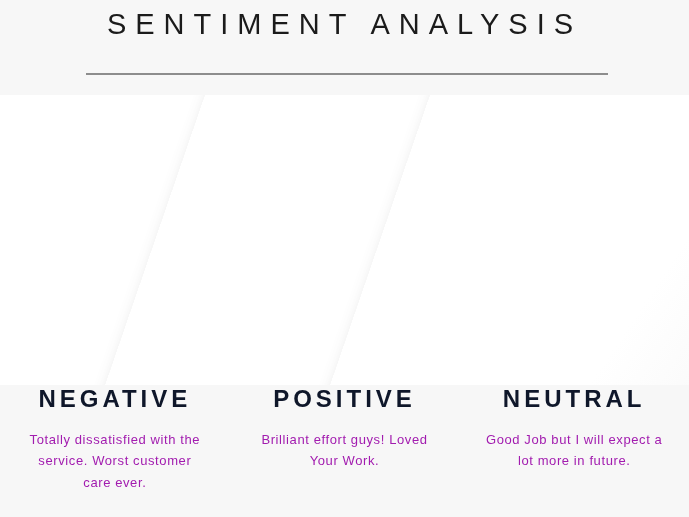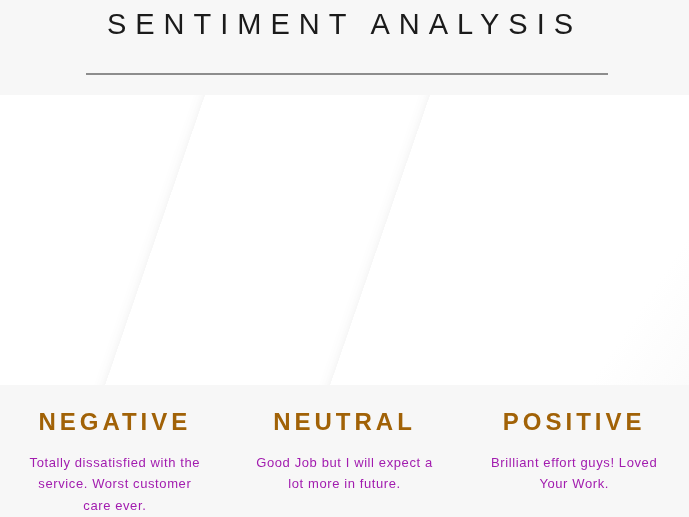--- a/index.html
+++ b/index.html
@@ -153,22 +153,22 @@
   .caption-col {
     flex: 1 1 0;
     text-align: center;
     padding: 0 10px;
     box-sizing: border-box;
   }
   .cat-label {
     font-size: 24px;
     font-weight: bold;
     letter-spacing: 4px;
-    color: #a16207;
-    margin-top: 23px;
+    color: #0f172a;
+    margin-top: 0;
     white-space: nowrap;
   }
   .cat-desc {
     margin-top: 16px;
     font-size: 13px;
     line-height: 1.65;
     letter-spacing: 0.6px;
     color: #a21caf;
     padding: 0 16px;
   }
@@ -237,24 +237,24 @@
   </div>
 
   <div class="captions">
 
     <div class="caption-col">
       <div class="cat-label">NEGATIVE</div>
       <div class="cat-desc">Totally dissatisfied with the service. Worst customer care ever.</div>
     </div>
 
     <div class="caption-col">
+      <div class="cat-label">POSITIVE</div>
+      <div class="cat-desc">Brilliant effort guys! Loved Your Work.</div>
+    </div>
+
+    <div class="caption-col">
       <div class="cat-label">NEUTRAL</div>
       <div class="cat-desc">Good Job but I will expect a lot more in future.</div>
     </div>
 
-    <div class="caption-col">
-      <div class="cat-label">POSITIVE</div>
-      <div class="cat-desc">Brilliant effort guys! Loved Your Work.</div>
-    </div>
-
   </div>
 
 </div>
 
 </body></html>

